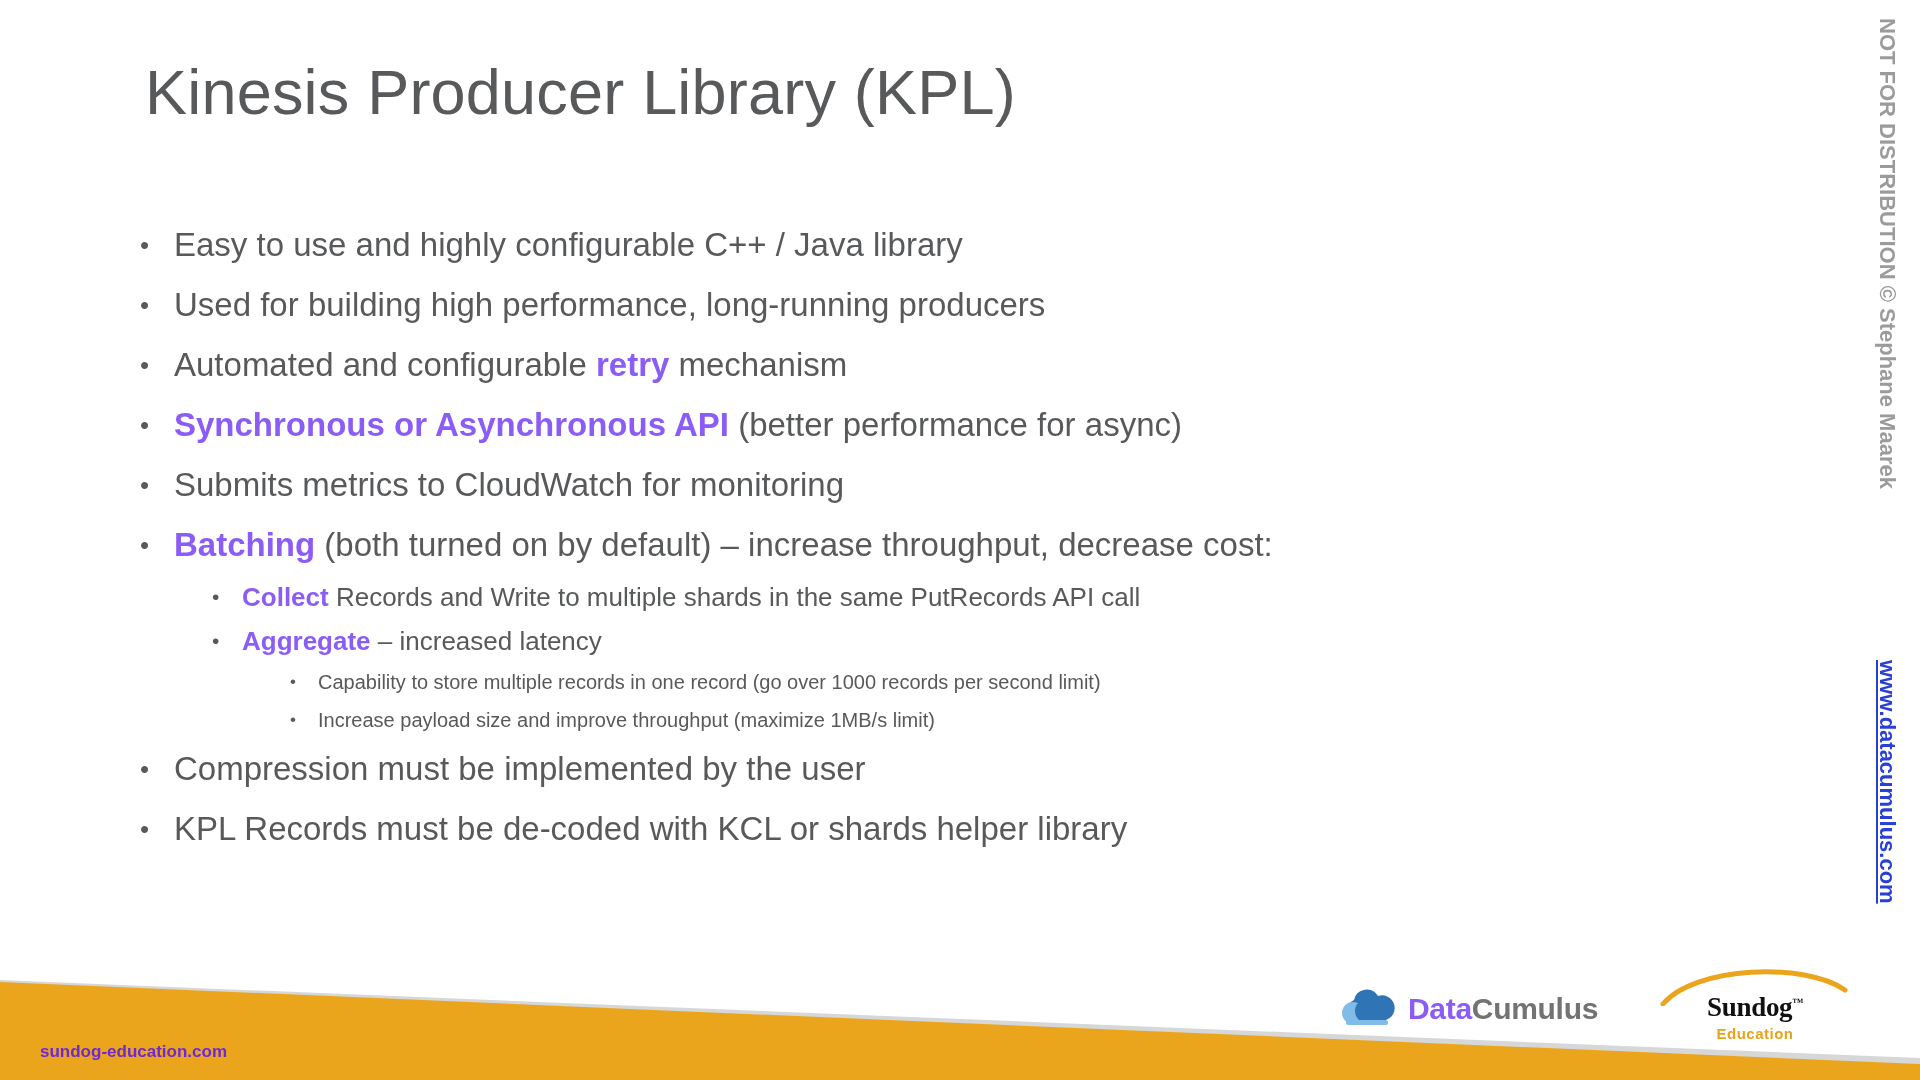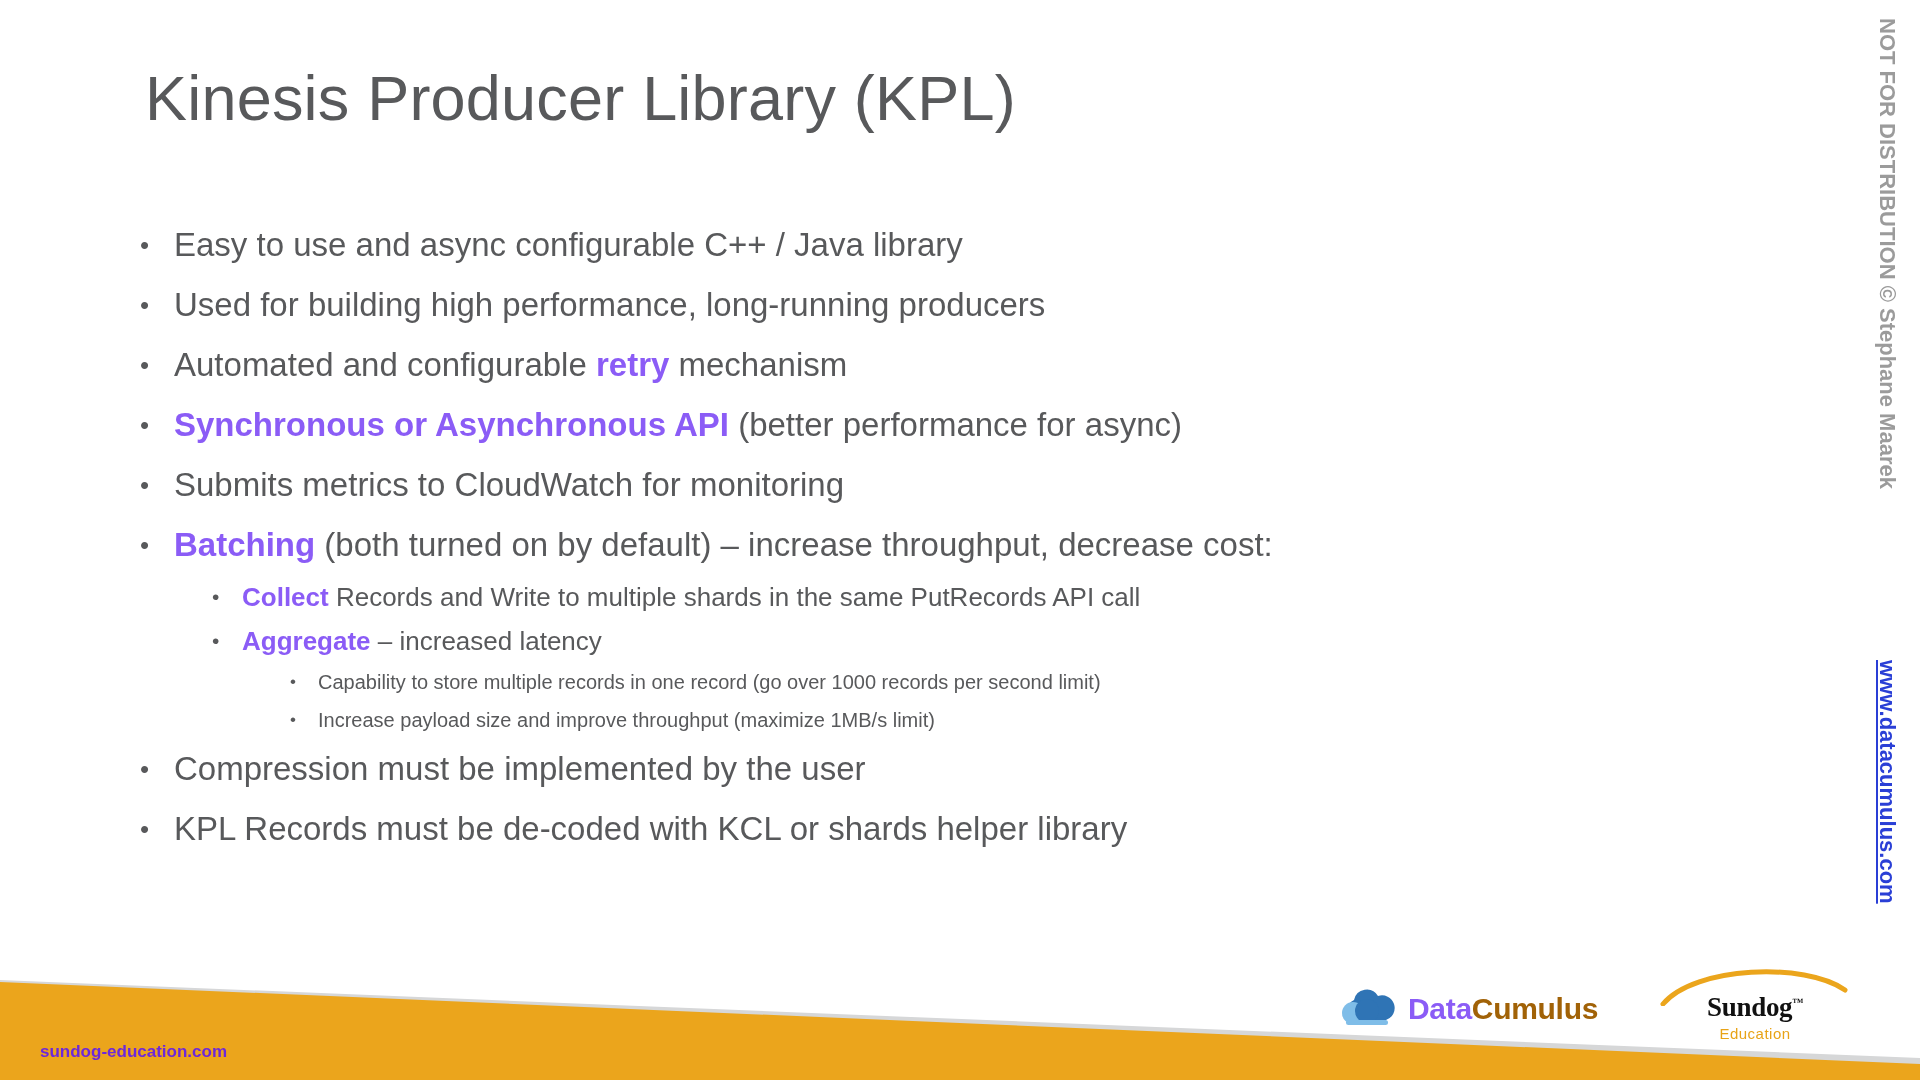--- a/index.html
+++ b/index.html
@@ -19,21 +19,21 @@
   .slide {
     position: absolute;
     inset: 0;
     background: #ffffff;
   }
 
   
   .title {
     position: absolute;
     left: 145px;
-    top: 62px;
+    top: 56px;
     font-size: 63px;
     font-weight: 400;
     color: #58595b;
     letter-spacing: 0.2px;
     white-space: nowrap;
   }
 
   
   .body {
     position: absolute;
@@ -147,21 +147,21 @@
     display: flex;
     align-items: center;
     gap: 10px;
   }
   .dc-text {
     font-size: 30px;
     font-weight: 700;
     letter-spacing: -0.3px;
   }
   .dc-text .a { color: #8b5cf6; }
-  .dc-text .b2 { color: #a16207; }
+  .dc-text .b2 { color: #737373; }
 
   .sundog {
     position: absolute;
     left: 1655px;
     bottom: 38px;
     width: 200px;
     text-align: center;
   }
   .sundog-name {
     font-size: 27px;
@@ -169,37 +169,37 @@
     color: #111111;
     letter-spacing: -0.3px;
     font-family: "Liberation Serif", serif;
   }
   .sundog-tm {
     font-size: 11px;
     vertical-align: super;
   }
   .sundog-sub {
     font-size: 15px;
-    font-weight: 400;
+    font-weight: 700;
     color: #e8a317;
     letter-spacing: 0.5px;
     margin-top: 2px;
   }
 </style>
 </head>
 <body>
 
 <div class="slide">
 
   <div class="title">Kinesis Producer Library (KPL)</div>
 
   <div class="body">
       <div class="bullet lvl1">
         <span class="dot">•</span>
-        <span class="txt"><span>Easy to use and async configurable C++ / Java library</span></span>
+        <span class="txt"><span>Easy to use and highly configurable C++ / Java library</span></span>
       </div>
       <div class="bullet lvl1">
         <span class="dot">•</span>
         <span class="txt"><span>Used for building high performance, long-running producers</span></span>
       </div>
       <div class="bullet lvl1">
         <span class="dot">•</span>
         <span class="txt"><span>Automated and configurable </span><span class="b">retry</span><span> mechanism</span></span>
       </div>
       <div class="bullet lvl1">

